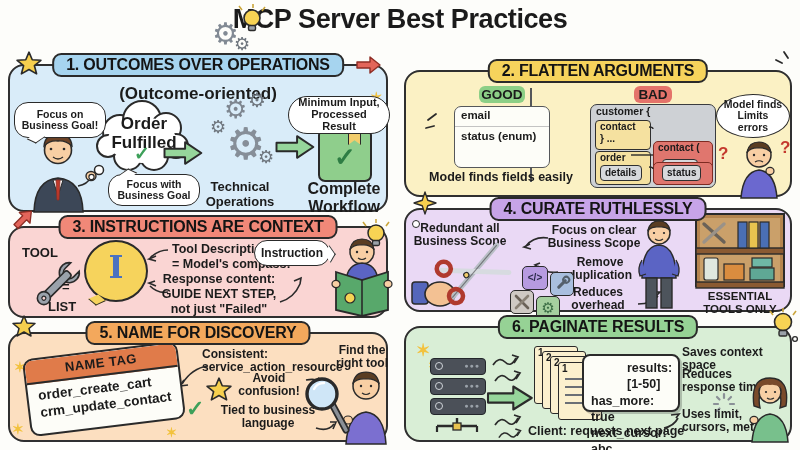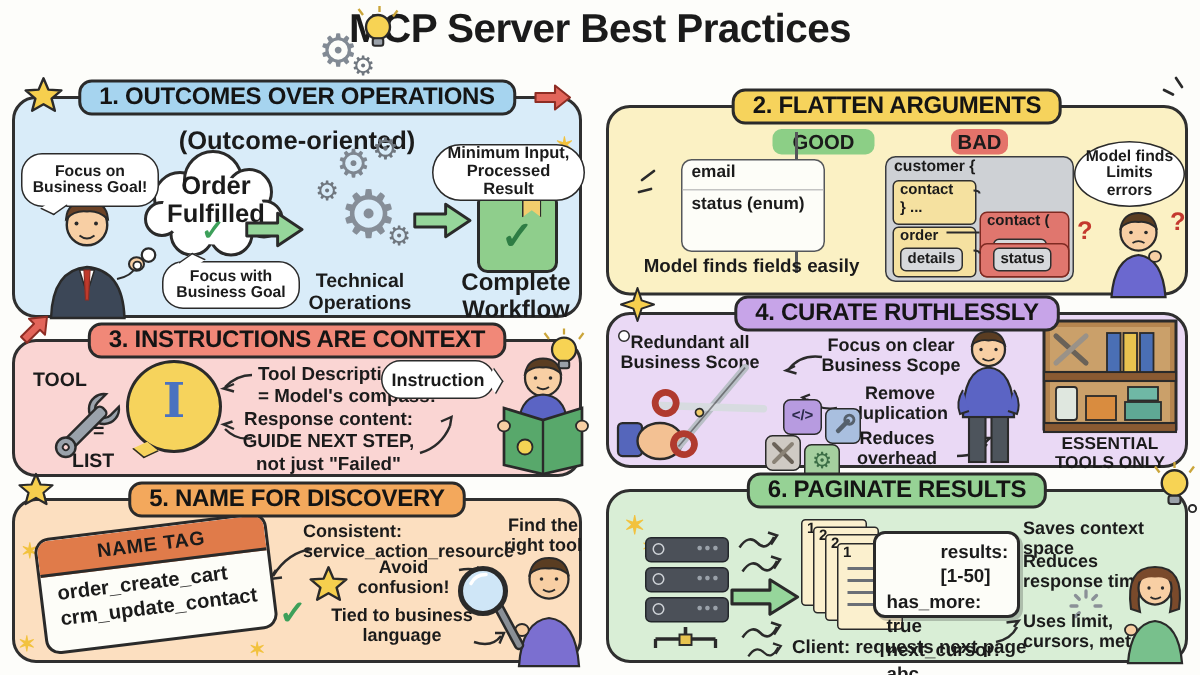--- a/index.html
+++ b/index.html
@@ -151,21 +151,21 @@
     <div class="pill" style="background:#f6d35c;">2. FLATTEN ARGUMENTS</div>
     <span class="abs" style="left:368px;top:-22px;">
       <svg width="20" height="22" viewBox="0 0 20 22">
           <g stroke="#2a2a2a" stroke-width="1.8" stroke-linecap="round">
         <line x1="10" y1="2" x2="14" y2="8"></line>
             <line x1="2" y1="10" x2="8" y2="13"></line>
           </g>
         </svg>
       </span>
 
-    <div class="lbl" style="left:73px;top:14px;width:44px;background:#8ccf86;border-radius:6px;font-size:13.5px;padding:1px 12px;margin-left:36px;">GOOD</div>
+    <div class="lbl" style="left:73px;top:14px;width:44px;background:#8ccf86;border-radius:6px;font-size:13.5px;padding:1px 1px;">GOOD</div>
     <div class="lbl" style="left:228px;top:14px;width:38px;background:#e4736a;border-radius:6px;font-size:13.5px;padding:1px 0;">BAD</div>
     <span class="abs" style="left:124px;top:16px;width:1.6px;height:94px;background:#55575a;"></span>
 
     <span class="abs" style="left:18px;top:40px;">
       <svg width="18" height="28" viewBox="0 0 18 28">
           <g stroke="#2a2a2a" stroke-width="1.8" stroke-linecap="round">
         <line x1="12" y1="2" x2="4" y2="8"></line>
             <line x1="10" y1="14" x2="2" y2="16"></line>
           </g>
         </svg>

